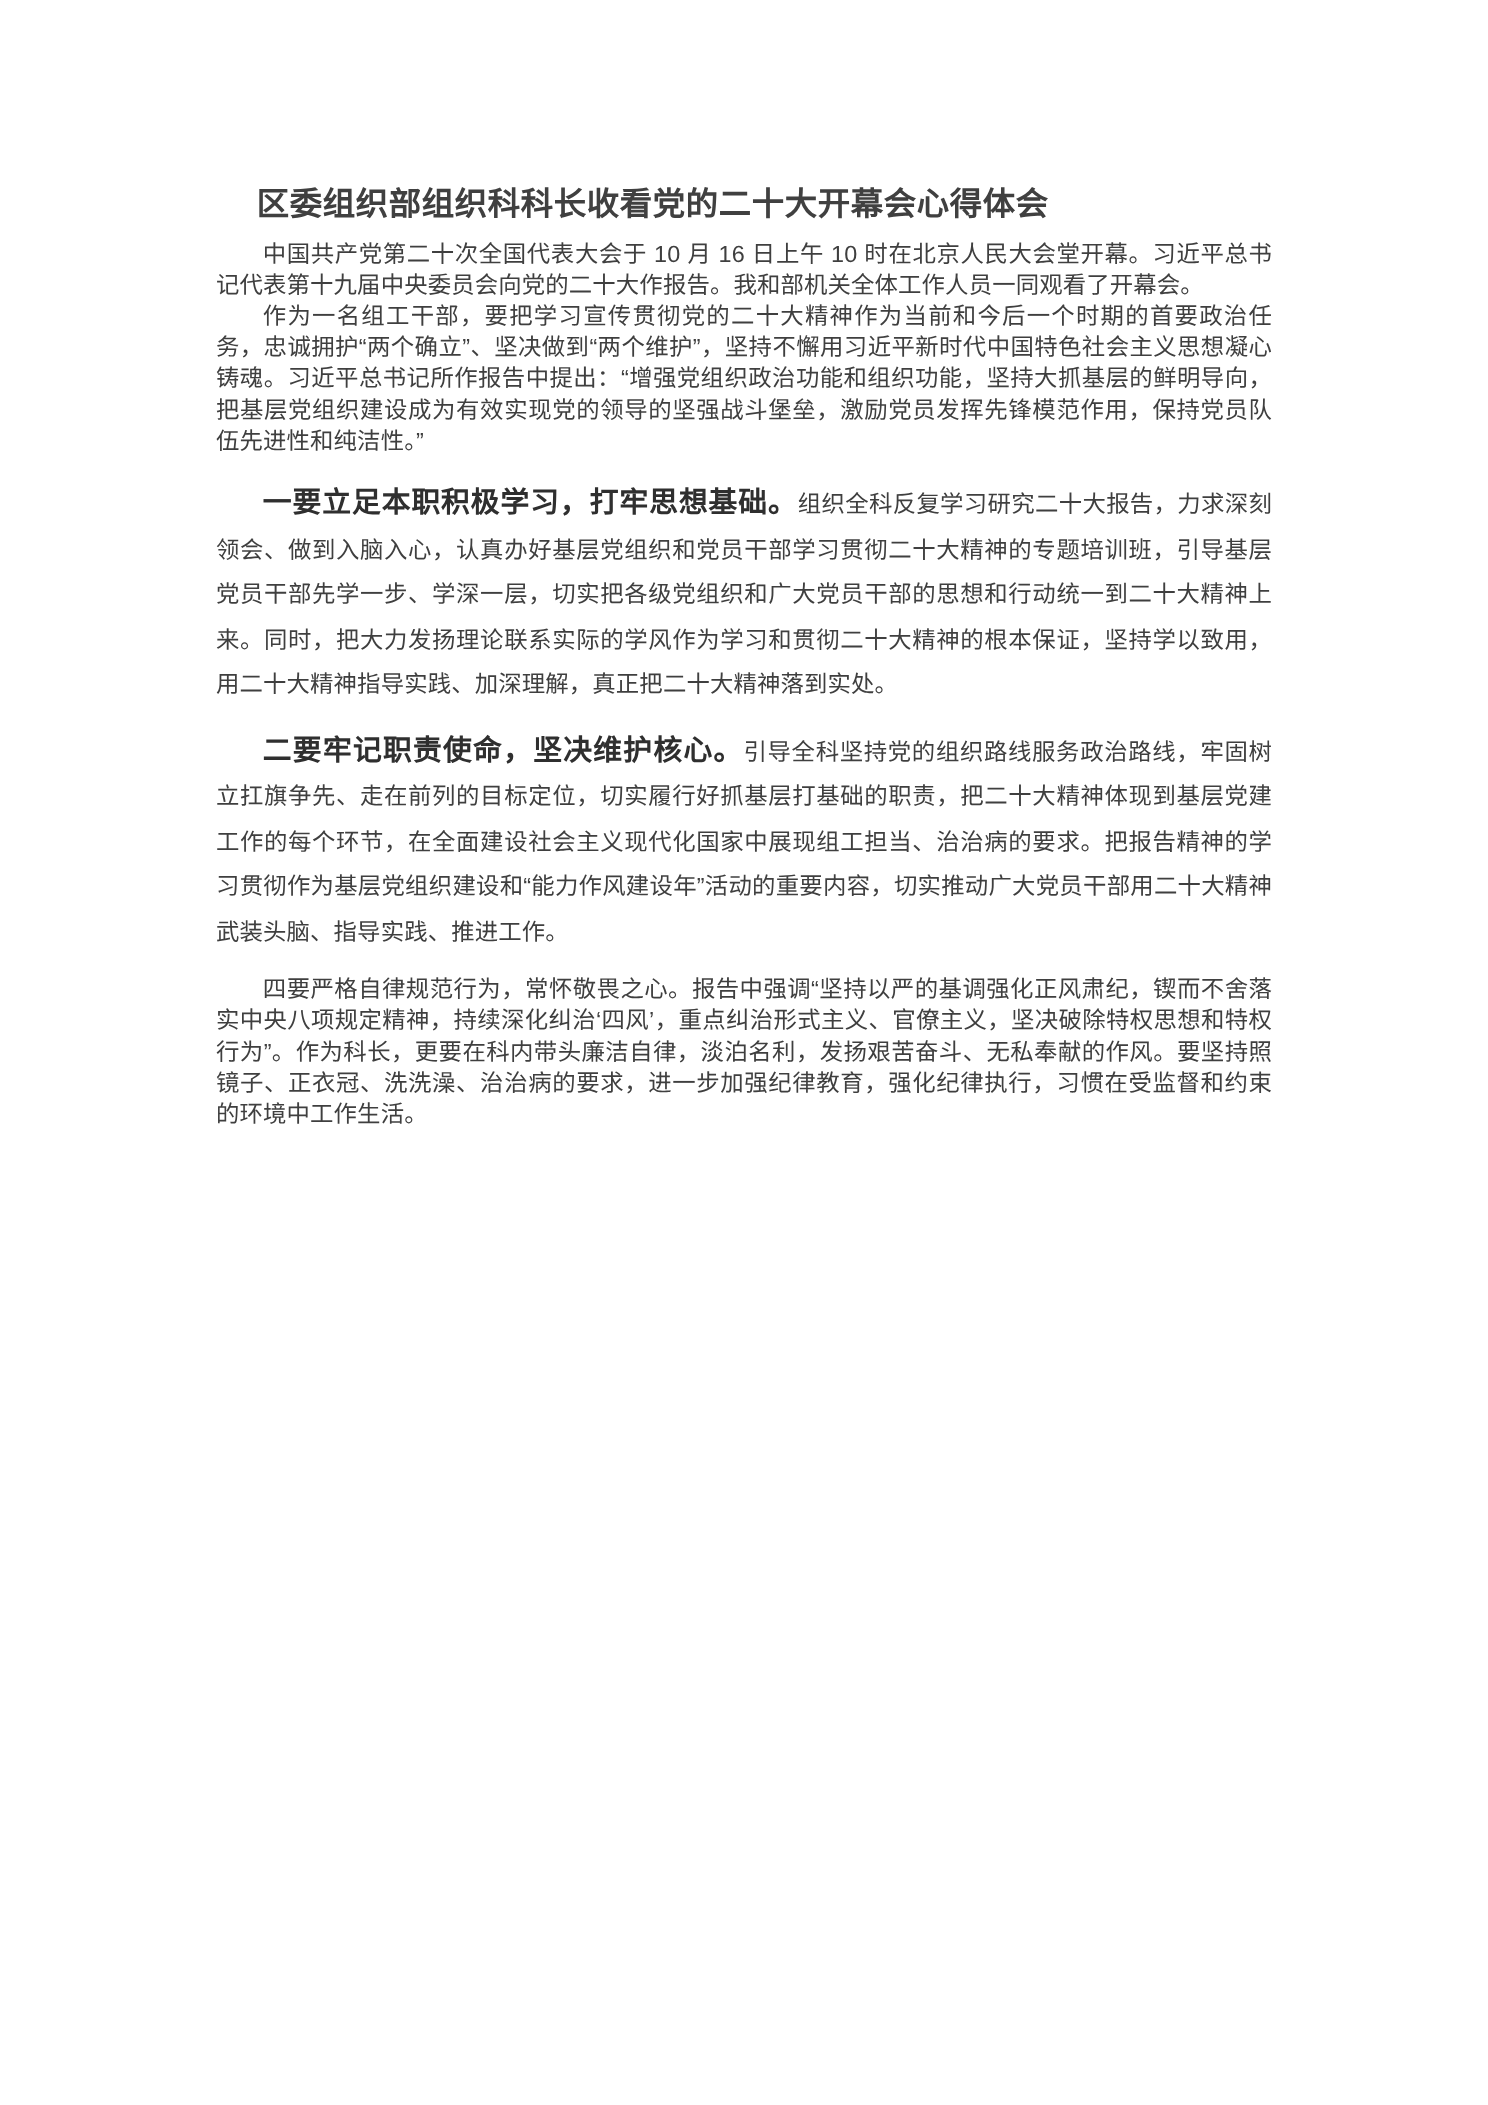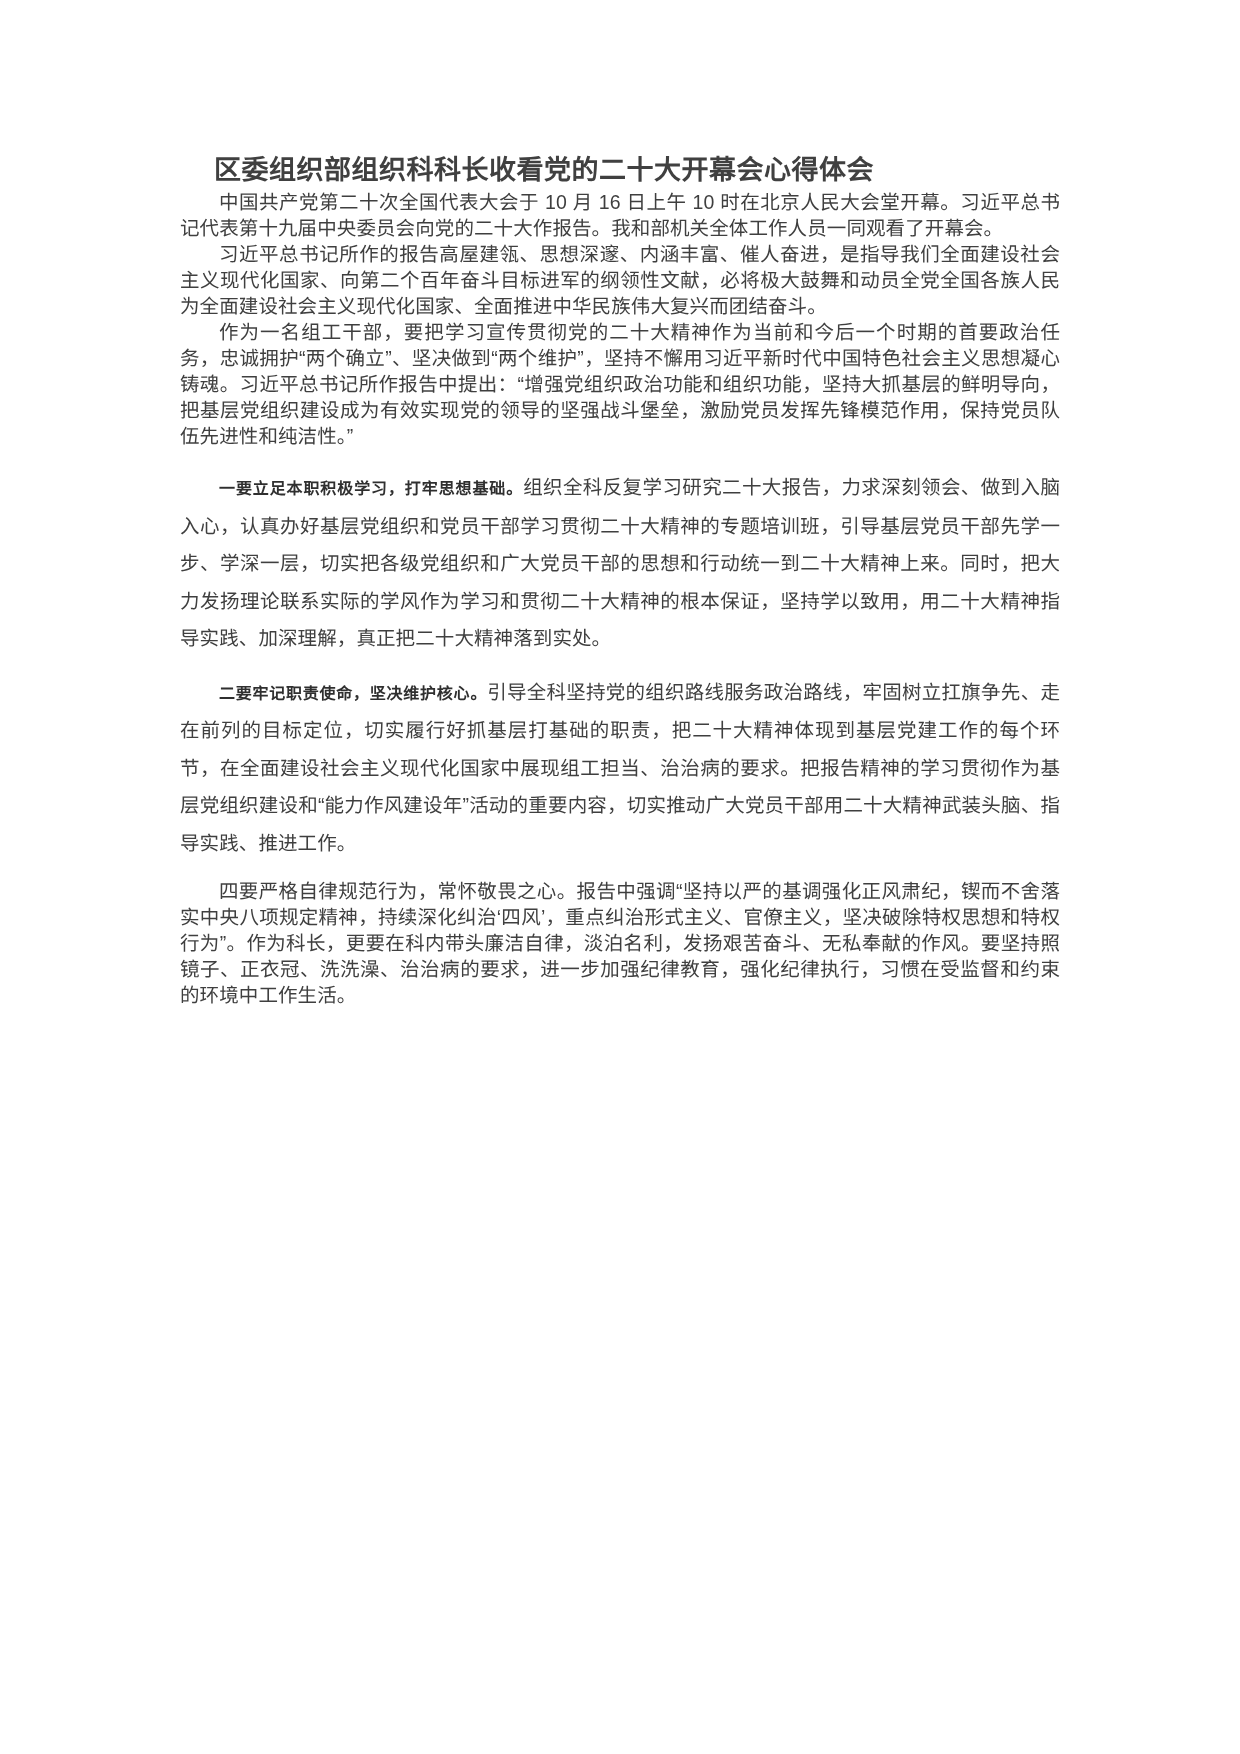--- a/index.html
+++ b/index.html
@@ -22,21 +22,21 @@
     padding: 152px 180px 0 180px;
     background: #ffffff;
     position: relative;
   }
   .doc-title {
     font-size: 27px;
     font-weight: bold;
     color: #404040;
     letter-spacing: 0.5px;
     line-height: 1.35;
-    margin: 0 0 1px 0;
+    margin: 0 0 11px 0;
     padding-left: 34px;
     text-align: left;
   }
   p.body-par {
     margin: 0;
     font-size: 19.5px;
     line-height: 26px;
     color: #3f3f3f;
     text-align: justify;
     text-justify: inter-ideograph;
@@ -50,42 +50,41 @@
     margin: 0;
     font-size: 19.5px;
     line-height: 37.5px;
     color: #3f3f3f;
     text-align: justify;
     text-justify: inter-ideograph;
     text-indent: 2em;
     letter-spacing: 0.1px;
   }
   .section-head-par .lead {
-    font-size: 16px;
+    font-size: 24px;
     font-weight: bold;
     color: #2f2f2f;
     letter-spacing: 0.6px;
   }
   .spacer-sm {
     height: 16px;
   }
   .spacer-md {
     height: 20px;
   }
 </style>
 </head>
 <body>
 
 <div class="page">
 
   <h1 class="doc-title">区委组织部组织科科长收看党的二十大开幕会心得体会</h1>
 
   <p class="body-par">中国共产党第二十次全国代表大会于 10 月 16 日上午 10 时在北京人民大会堂开幕。习近平总书记代表第十九届中央委员会向党的二十大作报告。我和部机关全体工作人员一同观看了开幕会。</p>
 
-  <p class="body-par">习近平总书记所作的报告高屋建瓴、思想深邃、内涵丰富、催人奋进，是指导我们全面建设社会主义现代化国家、向第二个百年奋斗目标进军的纲领性文献，必将极大鼓舞和动员全党全国各族人民为全面建设社会主义现代化国家、全面推进中华民族伟大复兴而团结奋斗。</p>
 
   <p class="body-par">作为一名组工干部，要把学习宣传贯彻党的二十大精神作为当前和今后一个时期的首要政治任务，忠诚拥护“两个确立”、坚决做到“两个维护”，坚持不懈用习近平新时代中国特色社会主义思想凝心铸魂。习近平总书记所作报告中提出：“增强党组织政治功能和组织功能，坚持大抓基层的鲜明导向，把基层党组织建设成为有效实现党的领导的坚强战斗堡垒，激励党员发挥先锋模范作用，保持党员队伍先进性和纯洁性。”</p>
 
 
   <div class="spacer-md"></div>
 
   <div class="section-block">
     <p class="section-head-par"><span class="lead">一要立足本职积极学习，打牢思想基础。</span><span>组织全科反复学习研究二十大报告，力求深刻领会、做到入脑入心，认真办好基层党组织和党员干部学习贯彻二十大精神的专题培训班，引导基层党员干部先学一步、学深一层，切实把各级党组织和广大党员干部的思想和行动统一到二十大精神上来。同时，把大力发扬理论联系实际的学风作为学习和贯彻二十大精神的根本保证，坚持学以致用，用二十大精神指导实践、加深理解，真正把二十大精神落到实处。</span></p>
   </div>
 

